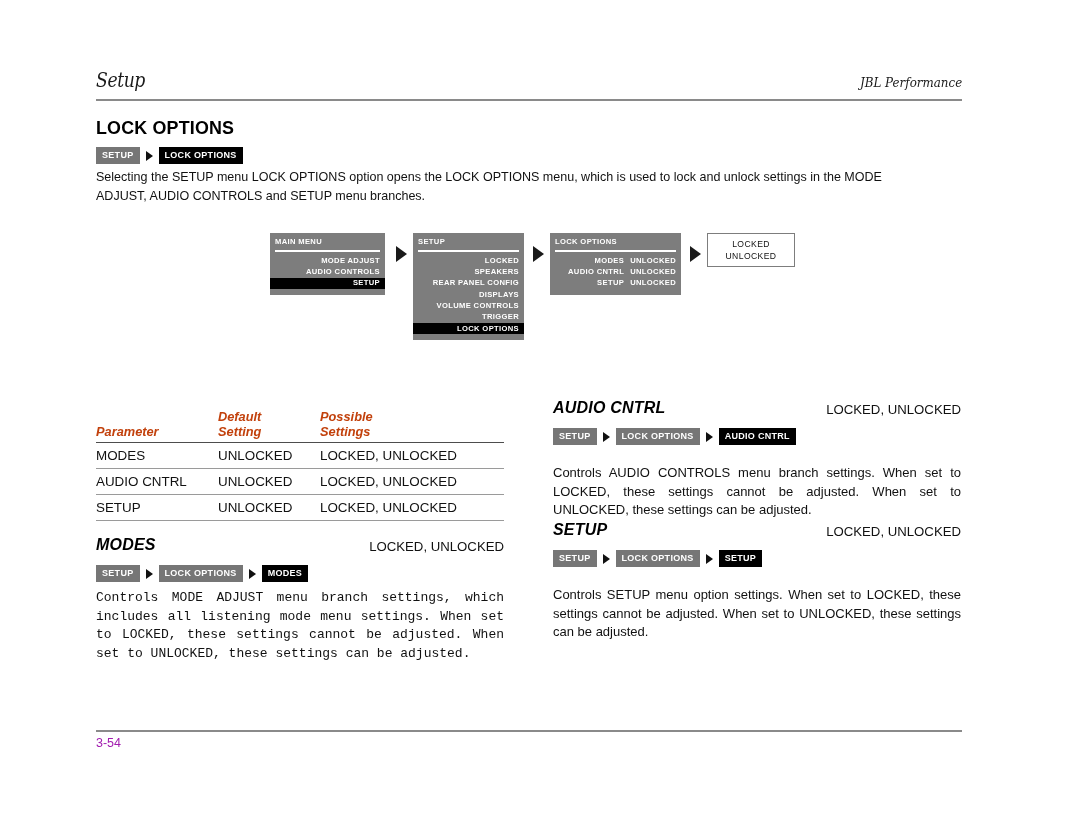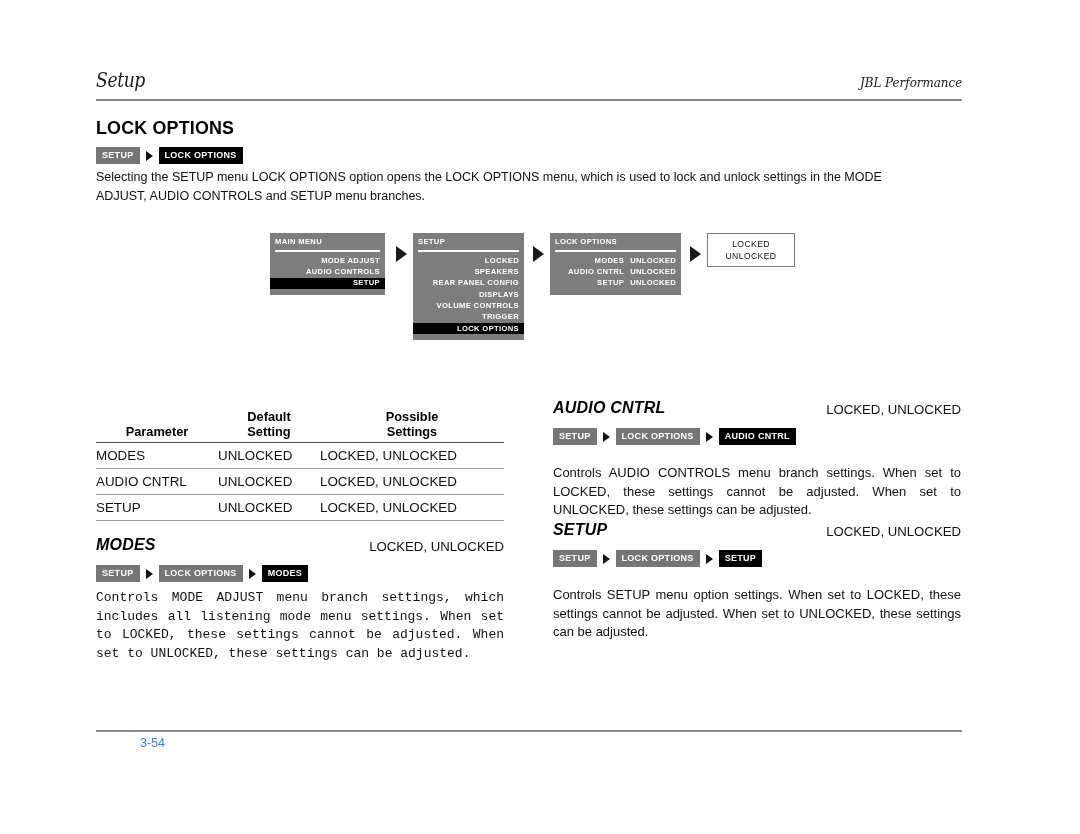--- a/index.html
+++ b/index.html
@@ -189,28 +189,29 @@
   
   .ptable {
     position: absolute;
     left: 96px;
     top: 410px;
     width: 408px;
     border-collapse: collapse;
     font-family: "Liberation Sans", sans-serif;
   }
   .ptable th {
-    text-align: center;
+    text-align: left;
     vertical-align: bottom;
     font-size: 12.8px;
     font-weight: bold;
     line-height: 14.5px;
     padding: 0 0 3px 0;
     border-bottom: 1.6px solid #4d4d4d;
-    color: #000000;
+    color: #c2410c;
+    font-style: italic;
   }
   .ptable td {
     text-align: left;
     font-size: 13.4px;
     font-weight: normal;
     padding: 5px 0 5px 0;
     border-bottom: 1.2px solid #9a9a9a;
     color: #111;
   }
   .ptable .col-param { width: 122px; }
@@ -256,22 +257,21 @@
     width: 866px;
     height: 1.5px;
     background: #8a8a8a;
   }
   .footer-page {
     position: absolute;
     left: 96px;
     top: 736px;
     font-family: "Liberation Sans", sans-serif;
     font-size: 12.5px;
-    color: #3b82f6;
-    margin-left: 44px;
+    color: #a21caf;
   }
 </style>
 </head>
 <body>
 
 <div class="page">
 
   <div class="page-header">
     <div class="header-chapter">Setup</div>
     <div class="header-brand">JBL Performance</div>

